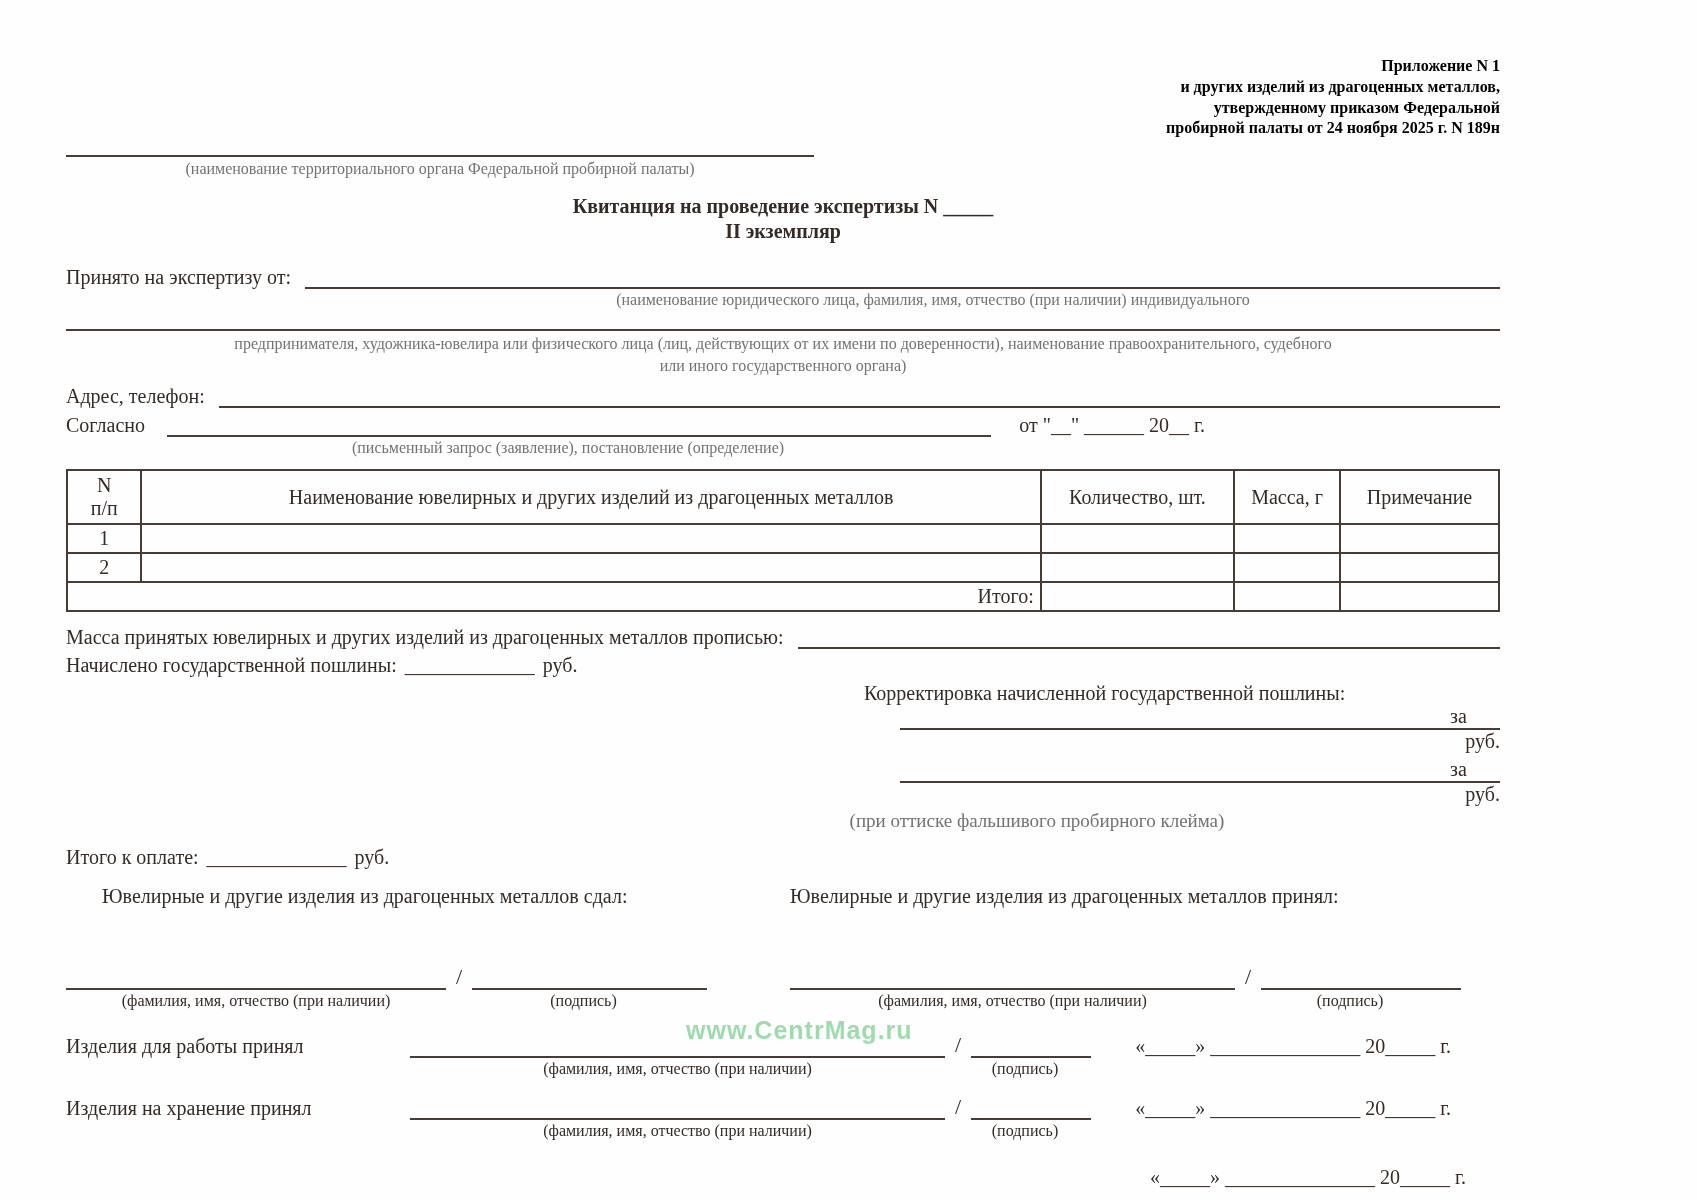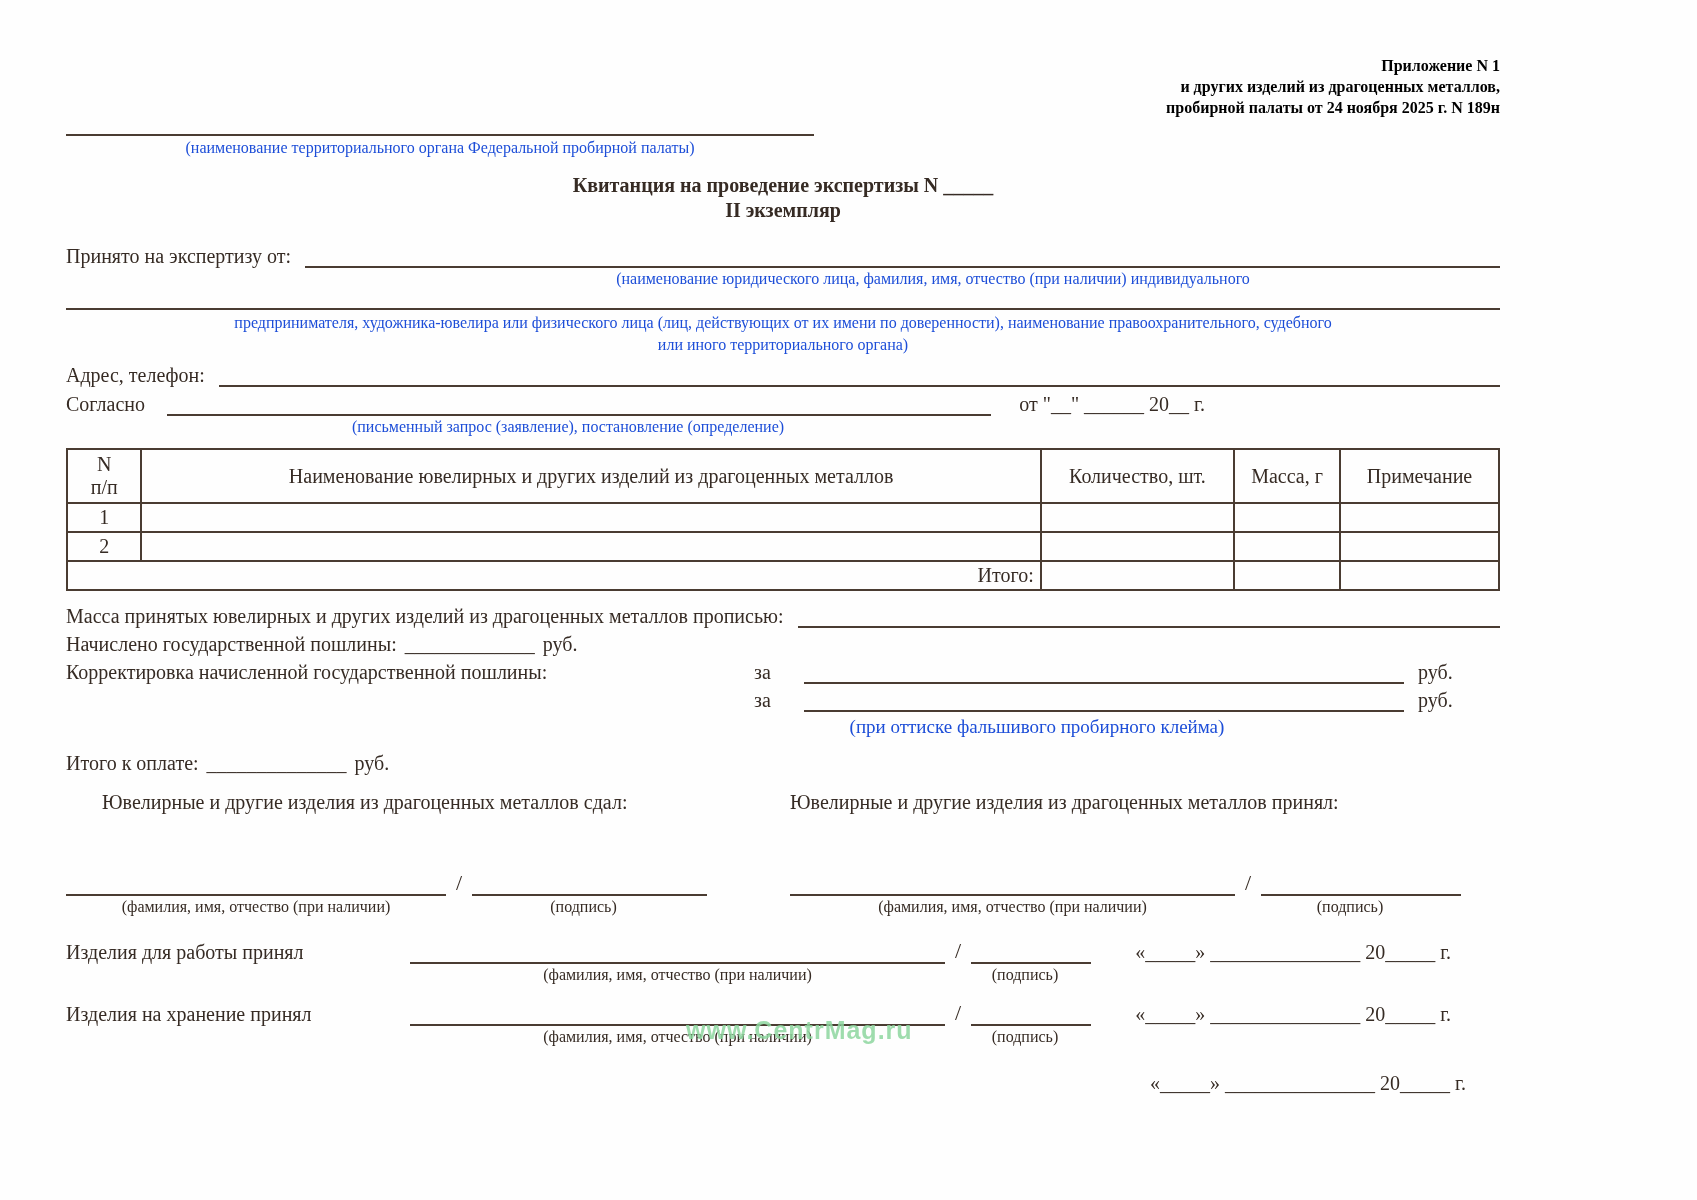--- a/index.html
+++ b/index.html
@@ -13,21 +13,21 @@
     font-size:20px;
     overflow:hidden;
   }
   .content { padding:56px 197px 0 66px; }
 
   
   .appendix { text-align:right; font-size:16px; font-weight:bold; line-height:1.3; color:#000000; }
   .appendix div { display:block; }
 
   
-  .caption { font-size:16px; color:#1d4ed8; }
+  .caption { font-size:16px; color:#737373; }
   .uline { display:inline-block; border-bottom:2px solid #4a3c32; }
   .fill { flex:1 1 auto; }
   .row { display:flex; align-items:flex-end; }
   .row .lbl { white-space:nowrap; }
   .slash { padding:0 10px; font-size:22px; }
 
   .org-block { width:748px; margin-top:16px; }
   .org-rule { border-top:2px solid #4a3c32; }
   .org-block .caption { text-align:center; padding-top:3px; }
 
@@ -54,21 +54,21 @@
   .col-num { width:5.2%; }
   .col-name { width:62.8%; }
   .col-qty { width:13.5%; }
   .col-mass { width:7.4%; }
   .col-note { width:11.1%; }
   td.center { text-align:center; }
   td.total { text-align:right; padding-right:10px; }
 
   .mass-row { margin-top:14px;justify-content:space-between; }
   .accrued-row { margin-top:5px; }
-  .corr-row { display:flex; align-items:flex-end; margin-top:5px; }
+  .corr-row { display:flex; align-items:flex-end; margin-top:5px;flex-direction:column; }
   .corr-indent { width:636px; flex:0 0 auto; }
   .corr-row .za { width:50px; text-align:left; margin-left:52px; flex:0 0 auto; }
   .corr-row .corr-line { width:600px; flex:0 0 auto; }
   .corr-row .rub { margin-left:14px; white-space:nowrap; }
   .fake-cap { margin-left:670px; width:602px; text-align:center; font-size:19px; margin-top:4px; }
   .total-row { margin-top:14px; }
 
   .handover { display:flex; margin-top:16px; }
   .ho-col.left { width:650px; flex:0 0 auto; }
   .ho-spacer { width:74px; flex:0 0 auto; }
@@ -106,40 +106,41 @@
 </style>
 </head>
 <body>
 
 <div class="page">
   <div class="content">
 
     <div class="appendix">
       <div>Приложение N 1</div>
       <div>и других изделий из драгоценных металлов,</div>
+      <div>утвержденному приказом Федеральной</div>
       <div>пробирной палаты от 24 ноября 2025 г. N 189н</div>
     </div>
 
     <div class="org-block">
       <div class="org-rule"></div>
       <div class="caption">(наименование территориального органа Федеральной пробирной палаты)</div>
     </div>
 
     <div class="title first">Квитанция на проведение экспертизы N _____</div>
     <div class="title">II экземпляр</div>
 
     <div class="row accepted-row">
       <span class="lbl">Принято на экспертизу от:</span>
       <span class="uline fill" style="margin-left:14px;"></span>
     </div>
     <div class="caption accepted-cap">(наименование юридического лица, фамилия, имя, отчество (при наличии) индивидуального</div>
 
     <div class="hr-full"></div>
     <div class="caption cap-center">предпринимателя, художника-ювелира или физического лица (лиц, действующих от их имени по доверенности), наименование правоохранительного, судебного</div>
-    <div class="caption cap-center">или иного территориального органа)</div>
+    <div class="caption cap-center">или иного государственного органа)</div>
 
     <div class="row address-row">
       <span class="lbl">Адрес, телефон:</span>
       <span class="uline fill" style="margin-left:14px;"></span>
     </div>
 
     <div class="row according-row">
       <span class="lbl">Согласно</span>
       <span class="uline fill" style="margin-left:22px;"></span>
       <span class="date">от "__" ______ 20__ г.</span>

